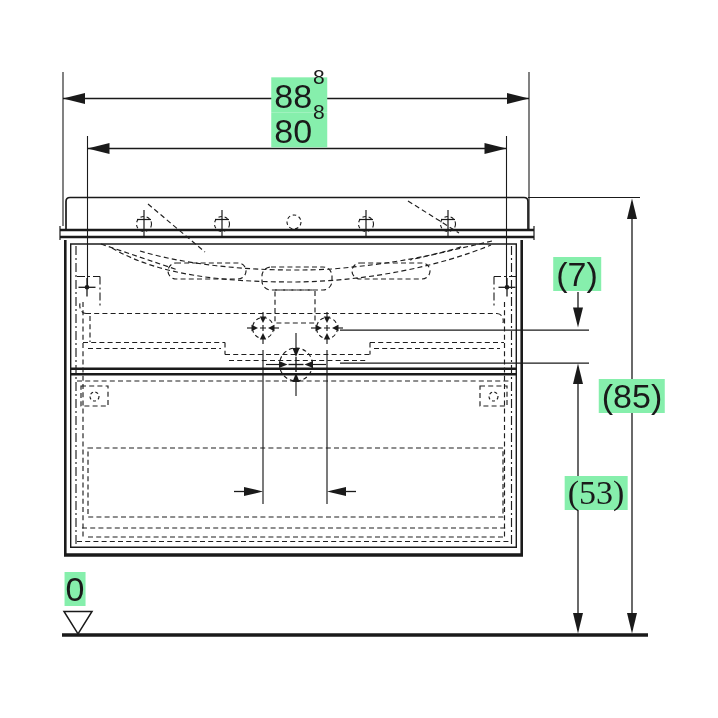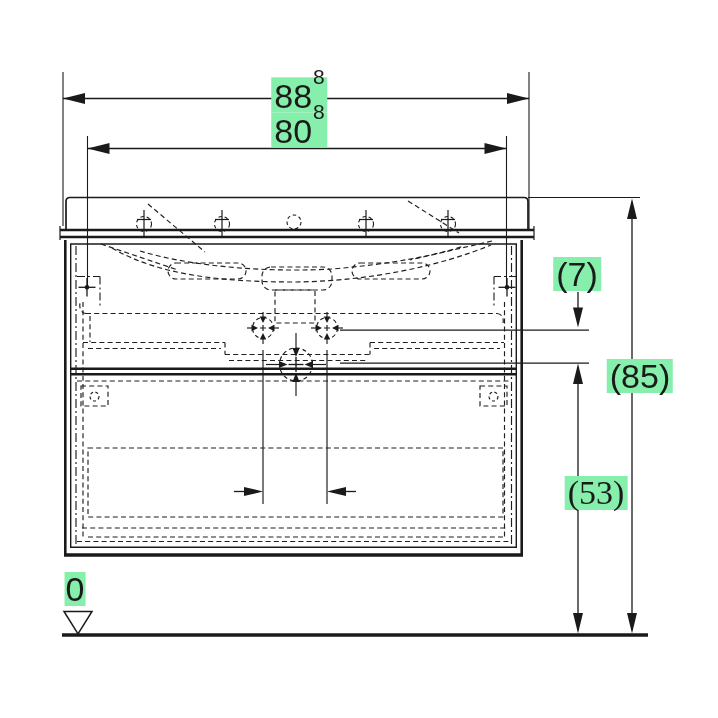--- a/index.html
+++ b/index.html
@@ -12,21 +12,21 @@
   svg.drawing{position:absolute;left:0;top:0;}
   .lbl{
     position:absolute;transform:translate(-50%,-50%);
     background:#86efac;color:#1a1a1a;
     font-size:34px;line-height:1;padding:0 3px;white-space:nowrap;
   }
   .lbl sup{font-size:21px;position:relative;top:-11px;left:1px;}
   .l-tw{left:299px;top:95px;}
   .l-fw{left:299px;top:130px;}
   .l-c7{left:577px;top:274px;}
-  .l-h85{left:632px;top:376px;margin-left:8px;}
+  .l-h85{left:632px;top:396px;}
   .l-h53{left:596px;top:493px;font-family:Liberation Serif, serif;}
   .l-t12{left:295px;top:491px;}
   .l-zero{left:75px;top:589px;padding:0 1px;}
 </style>
 </head>
 <body>
 
 <div class="stage">
 
 <svg class="drawing" width="718" height="718" viewBox="0 0 718 718" fill="none" stroke="#1a1a1a" stroke-width="1.3">

